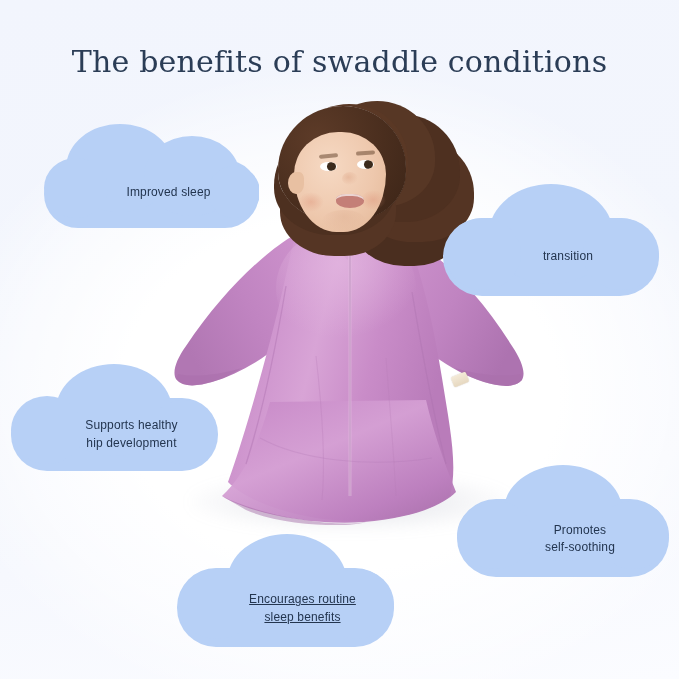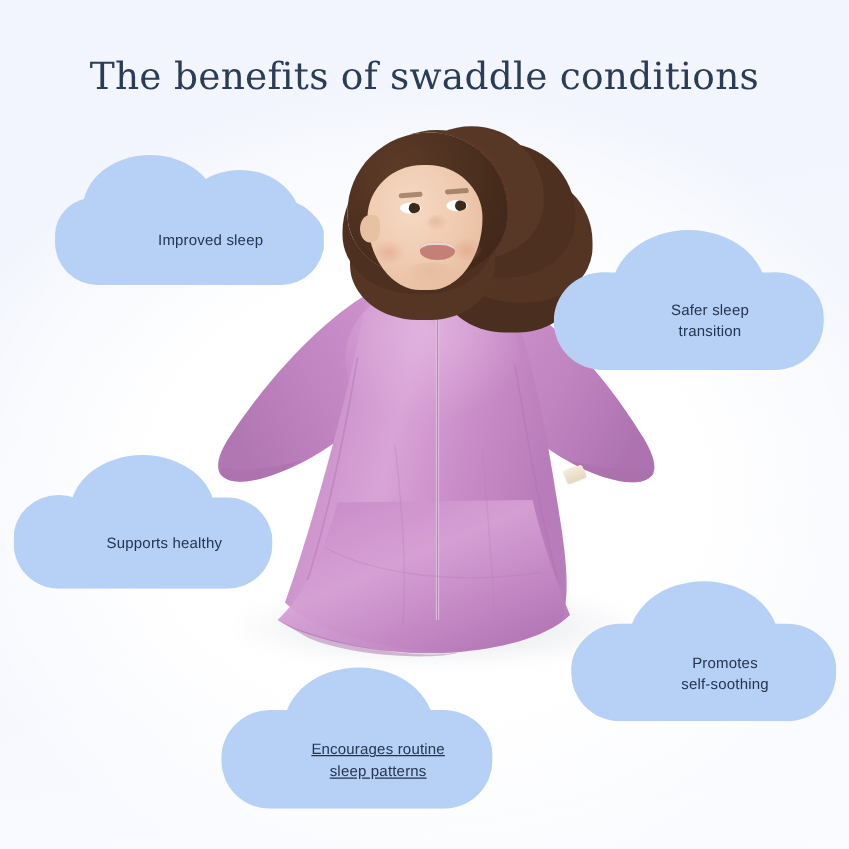--- a/index.html
+++ b/index.html
@@ -354,36 +354,36 @@
   <div class="cloud" id="cloud-safer-sleep">
     <svg viewBox="0 0 216 118" width="216" height="118">
       <g fill="#b7d0f6">
         <rect x="0" y="40" width="216" height="78" rx="39"></rect>
         <ellipse cx="108" cy="56" rx="62" ry="50"></ellipse>
         <ellipse cx="40" cy="76" rx="38" ry="36"></ellipse>
         <ellipse cx="178" cy="76" rx="38" ry="36"></ellipse>
       </g>
     </svg>
     <div class="cloud-label">
-      <span class="l1">Safer sleep</span>
       <span class="l2">transition</span>
     </div>
   </div>
 
   <div class="cloud" id="cloud-hip-development">
     <svg viewBox="0 0 207 113" width="207" height="113">
       <g fill="#b7d0f6">
         <rect x="0" y="40" width="207" height="73" rx="36"></rect>
         <ellipse cx="103" cy="52" rx="58" ry="46"></ellipse>
         <ellipse cx="36" cy="72" rx="36" ry="34"></ellipse>
         <ellipse cx="172" cy="74" rx="34" ry="32"></ellipse>
       </g>
     </svg>
     <div class="cloud-label">
       <span class="l1">Supports healthy</span>
+      <span class="l2">hip development</span>
     </div>
   </div>
 
   <div class="cloud" id="cloud-self-soothing">
     <svg viewBox="0 0 212 120" width="212" height="120">
       <g fill="#b7d0f6">
         <rect x="0" y="42" width="212" height="78" rx="39"></rect>
         <ellipse cx="106" cy="56" rx="60" ry="48"></ellipse>
         <ellipse cx="38" cy="78" rx="38" ry="34"></ellipse>
         <ellipse cx="176" cy="78" rx="36" ry="34"></ellipse>
@@ -399,17 +399,17 @@
     <svg viewBox="0 0 217 121" width="217" height="121">
       <g fill="#b7d0f6">
         <rect x="0" y="42" width="217" height="79" rx="39"></rect>
         <ellipse cx="110" cy="56" rx="60" ry="48"></ellipse>
         <ellipse cx="40" cy="78" rx="38" ry="35"></ellipse>
         <ellipse cx="180" cy="78" rx="37" ry="35"></ellipse>
       </g>
     </svg>
     <div class="cloud-label">
       <span class="l1">Encourages routine</span>
-      <span class="l2">sleep patterns</span>
+      <span class="l2">sleep benefits</span>
     </div>
   </div>
 
 </div>
 
 </body></html>

